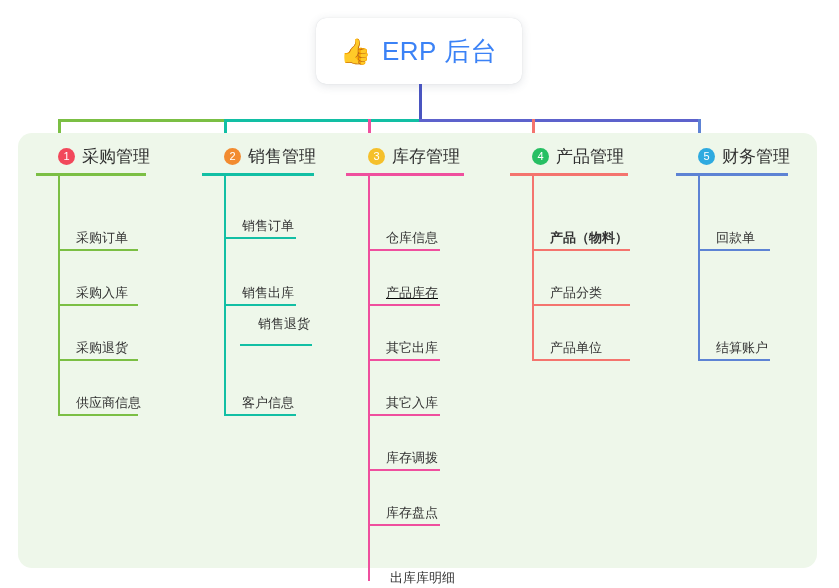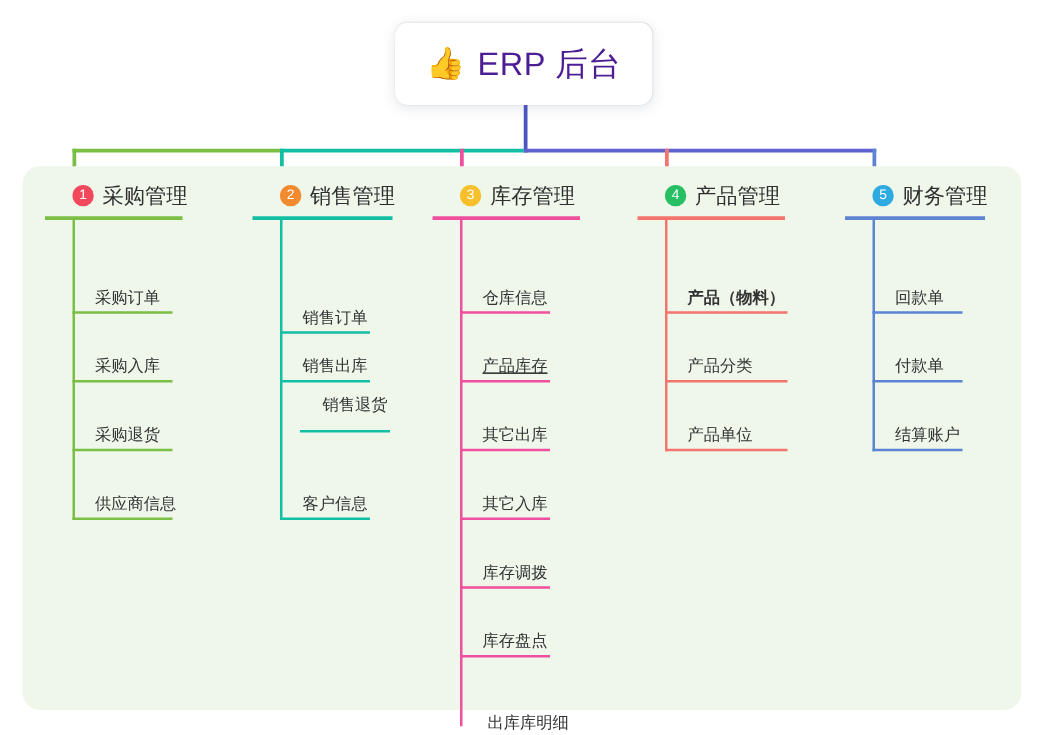--- a/index.html
+++ b/index.html
@@ -30,21 +30,21 @@
     justify-content: center;
     gap: 10px;
     box-sizing: border-box;
   }
   #root-card .emoji {
     font-size: 25px;
     line-height: 1;
   }
   #root-card .root-title {
     font-size: 26px;
-    color: #4c1d95;
+    color: #3b82f6;
     letter-spacing: 0.5px;
     white-space: nowrap;
   }
 
   
   .conn {
     position: absolute;
   }
   .vline { width: 3px; }
   .hline { height: 3px; }
@@ -175,21 +175,21 @@
       </div>
     </div>
     <div class="column" style="left: 202px;">
       <div class="col-head">
         <span class="badge" style="background: rgb(242, 139, 48);">2</span>
         <span class="col-title">销售管理</span>
       </div>
       <div class="col-underline" style="width: 112px; margin-left: 0px; background: rgb(18, 191, 164);"></div>
       <div class="leaves" style="height: 240px;">
         <div class="spine" style="height: 240px; background: rgb(18, 191, 164);"></div>
-        <div class="leaf" style="position: absolute; left: 0px; top: 36px; height: 55px; width: 112px;">
+        <div class="leaf" style="position: absolute; left: 0px; top: 8px; height: 55px; width: 112px;">
           <span class="leaf-label">销售订单</span>
           <div class="leaf-rule" style="width: 72px; background: rgb(18, 191, 164);"></div>
         </div>
         <div class="leaf" style="position: absolute; left: 0px; top: 75px; height: 55px; width: 112px;">
           <span class="leaf-label">销售出库</span>
           <div class="leaf-rule" style="width: 72px; background: rgb(18, 191, 164);"></div>
         </div>
         <div class="leaf" style="position: absolute; left: 16px; top: 130px; height: 40px; width: 112px; align-items: center;">
           <span class="leaf-label">销售退货</span>
           <div class="leaf-rule" style="width: 72px; background: rgb(18, 191, 164);"></div>
@@ -265,23 +265,19 @@
         <span class="badge" style="background: rgb(46, 170, 224);">5</span>
         <span class="col-title">财务管理</span>
       </div>
       <div class="col-underline" style="width: 112px; margin-left: 0px; background: rgb(93, 131, 212);"></div>
       <div class="leaves" style="height: 185px;">
         <div class="spine" style="height: 185px; background: rgb(93, 131, 212);"></div>
         <div class="leaf" style="position: absolute; left: 0px; top: 20px; height: 55px; width: 112px;">
           <span class="leaf-label">回款单</span>
           <div class="leaf-rule" style="width: 72px; background: rgb(93, 131, 212);"></div>
         </div>
-        <div class="leaf" style="position: absolute; left: 0px; top: 75px; height: 55px; width: 112px;">
-          <span class="leaf-label">付款单</span>
-          <div class="leaf-rule" style="width: 72px; background: rgb(93, 131, 212);"></div>
-        </div>
         <div class="leaf" style="position: absolute; left: 0px; top: 130px; height: 55px; width: 112px;">
           <span class="leaf-label">结算账户</span>
           <div class="leaf-rule" style="width: 72px; background: rgb(93, 131, 212);"></div>
         </div>
       </div>
     </div>
   </div>
 
 </body></html>

